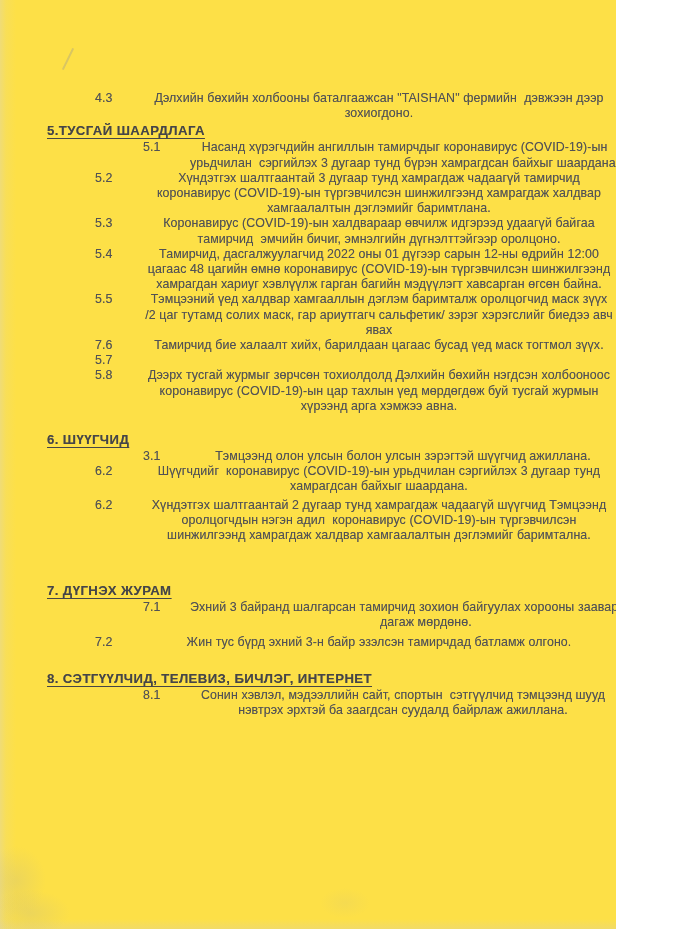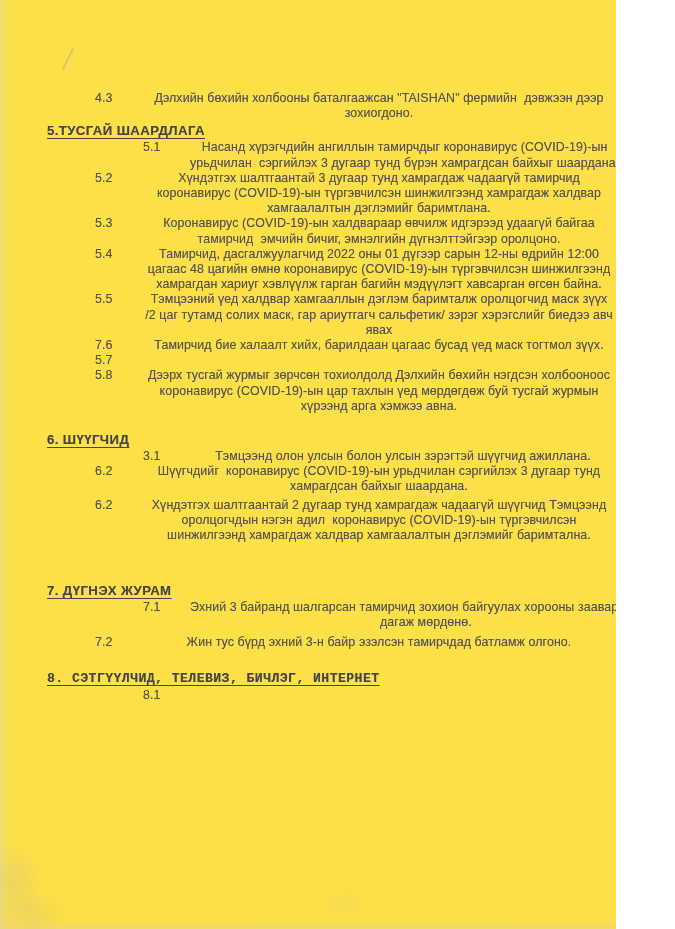--- a/index.html
+++ b/index.html
@@ -67,21 +67,21 @@
   }
   .item .text {
     white-space: pre;
     width: 500px;
     text-align: center;
   }
   .i43  { margin-top: 91px; }
   .h5   { margin-top: 2px; }
   .h6   { margin-top: 18px; }
   .h7   { margin-top: 40px; }
-  .h8   { margin-top: 21px; font-family: Liberation Mono, monospace; }
+  .h8   { margin-top: 21px; }
   .h + .item { margin-top: 1px; margin-left: 48px; }
   .i62b { margin-top: 3px; }
   .i72  { margin-top: 4px; }
 </style>
 </head>
 <body>
 
 <div class="page">
   <div class="edge-left"></div>
   <div class="edge-bottom"></div>
@@ -169,16 +169,18 @@
     </div>
     <div class="item i72">
       <span class="num">7.2</span>
       <span class="text">Жин тус бүрд эхний 3-н байр эзэлсэн тамирчдад батламж олгоно.</span>
     </div>
 
     <h2 class="h h8">8. СЭТГҮҮЛЧИД, ТЕЛЕВИЗ, БИЧЛЭГ, ИНТЕРНЕТ</h2>
 
     <div class="item">
       <span class="num">8.1</span>
+      <span class="text">Сонин хэвлэл, мэдээллийн сайт, спортын  сэтгүүлчид тэмцээнд шууд
+нэвтрэх эрхтэй ба заагдсан суудалд байрлаж ажиллана.</span>
     </div>
 
   </div>
 </div>
 
 </body></html>

